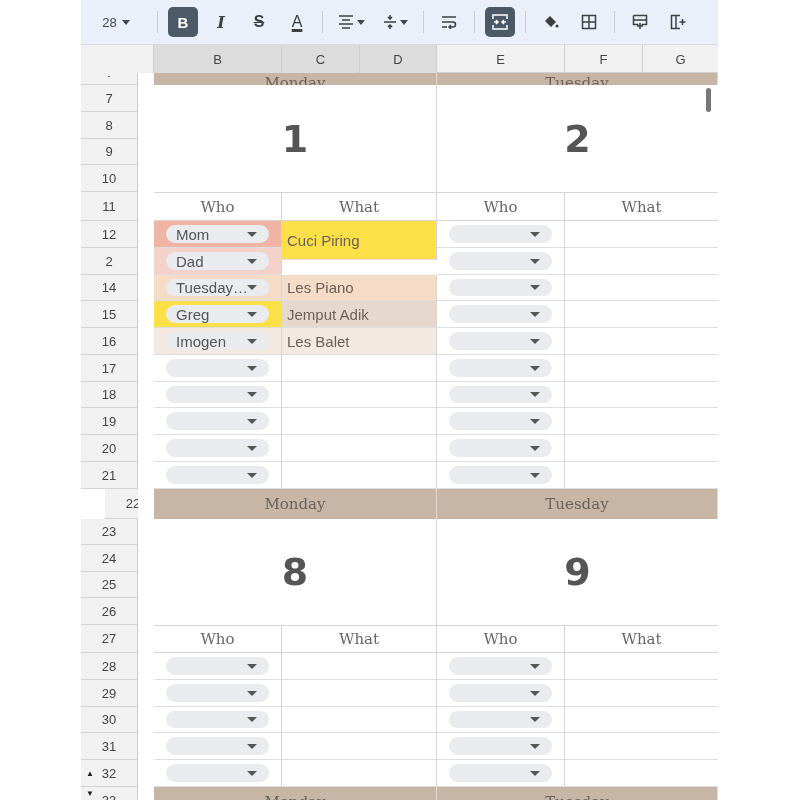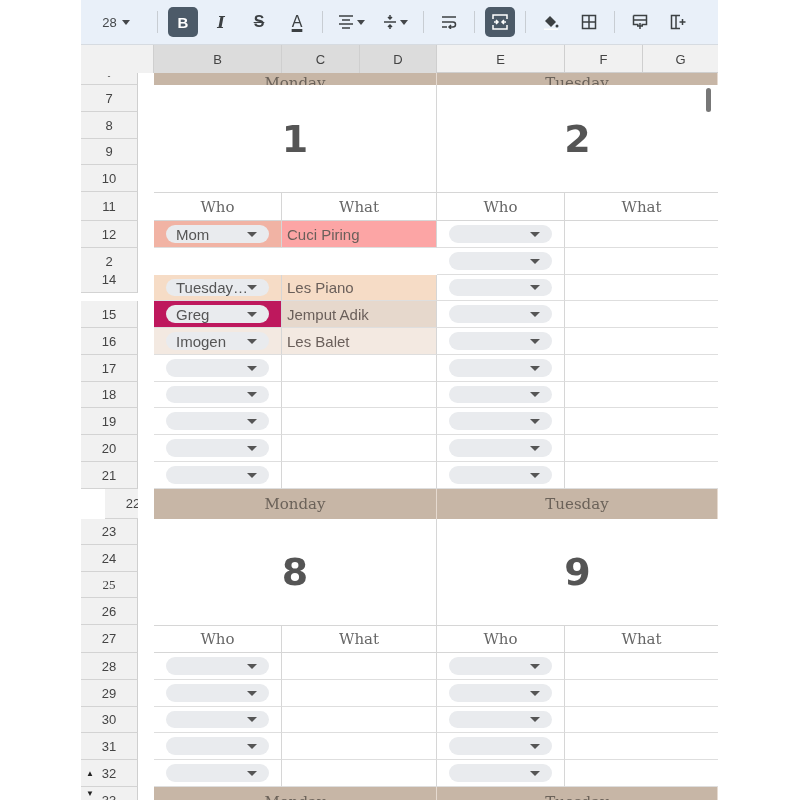--- a/index.html
+++ b/index.html
@@ -129,32 +129,32 @@
     <div class="rh" style="top:0;height:12px;font-size:9px;line-height:4px;">
         <span style="margin-top:-6px;">-</span>
       </div>
     <div class="rh" style="top:12px;height:27px;">7</div>
     <div class="rh" style="top:39px;height:27px;">8</div>
     <div class="rh" style="top:66px;height:26px;">9</div>
     <div class="rh" style="top:92px;height:27px;">10</div>
     <div class="rh" style="top:119px;height:29px;">11</div>
     <div class="rh" style="top:148px;height:27px;">12</div>
     <div class="rh" style="top:175px;height:27px;">2</div>
-    <div class="rh" style="top:194px;height:26px;text-align:right;">14</div>
+    <div class="rh" style="top:202px;height:26px;text-align:right;">14</div>
     <div class="rh" style="top:228px;height:27px;">15</div>
     <div class="rh" style="top:255px;height:27px;">16</div>
     <div class="rh" style="top:282px;height:27px;text-align:center;">17</div>
     <div class="rh" style="top:309px;height:26px;">18</div>
     <div class="rh" style="top:335px;height:27px;">19</div>
     <div class="rh" style="top:362px;height:27px;">20</div>
     <div class="rh" style="top:389px;height:27px;">21</div>
     <div class="rh" style="top:416px;height:30px;margin-left:24px;">22</div>
     <div class="rh" style="top:446px;height:26px;">23</div>
     <div class="rh" style="top:472px;height:27px;">24</div>
-    <div class="rh" style="top:499px;height:26px;font-family:Liberation Serif, serif;">25</div>
+    <div class="rh" style="top:499px;height:26px;">25</div>
     <div class="rh" style="top:525px;height:27px;">26</div>
     <div class="rh" style="top:552px;height:28px;">27</div>
     <div class="rh" style="top:580px;height:27px;">28</div>
     <div class="rh" style="top:607px;height:27px;">29</div>
     <div class="rh" style="top:634px;height:26px;">30</div>
     <div class="rh" style="top:660px;height:27px;">31</div>
     <div class="rh" style="top:687px;height:27px;">
         <span class="arrow">▲</span>
         <span>32</span>
       </div>
@@ -181,36 +181,42 @@
     <div class="hcell" style="left:128px;top:119px;width:155px;height:29px;">What</div>
     <div class="hcell" style="left:283px;top:119px;width:128px;height:29px;">Who</div>
     <div class="hcell" style="left:411px;top:119px;width:153px;height:29px;border-right:none;">What</div>
 
     <div class="rowcell" style="left:0;top:148px;width:128px;height:27px;background:#f1b3a4;">
         <div class="chip">
           <span class="lbl">Mom</span>
           <span class="caret"></span>
         </div>
       </div>
-    <div class="rowcell" style="left:128px;top:148px;width:155px;height:27px;background:#fca5a5;">
+    <div class="rowcell" style="left:128px;top:148px;width:155px;height:39px;background:#fde047;">
         <span class="what">Cuci Piring</span>
       </div>
 
+    <div class="rowcell" style="left:0;top:175px;width:128px;height:27px;background:#f4d2ca;">
+        <div class="chip">
+          <span class="lbl">Dad</span>
+          <span class="caret"></span>
+        </div>
+      </div>
 
     <div class="rowcell" style="left:0;top:202px;width:128px;height:26px;background:#f6dcc6;">
         <div class="chip">
           <span class="lbl">Tuesday…</span>
           <span class="caret"></span>
         </div>
       </div>
     <div class="rowcell" style="left:128px;top:202px;width:155px;height:26px;background:#f6dcc6;">
         <span class="what">Les Piano</span>
       </div>
 
-    <div class="rowcell" style="left:0;top:228px;width:128px;height:27px;background:#be185d;">
+    <div class="rowcell" style="left:0;top:228px;width:128px;height:27px;background:#fde047;">
         <div class="chip">
           <span class="lbl">Greg</span>
           <span class="caret"></span>
         </div>
       </div>
     <div class="rowcell" style="left:128px;top:228px;width:155px;height:27px;background:#e6d8cc;">
         <span class="what">Jemput Adik</span>
       </div>
 
     <div class="rowcell" style="left:0;top:255px;width:128px;height:27px;background:#f3e9e1;">

